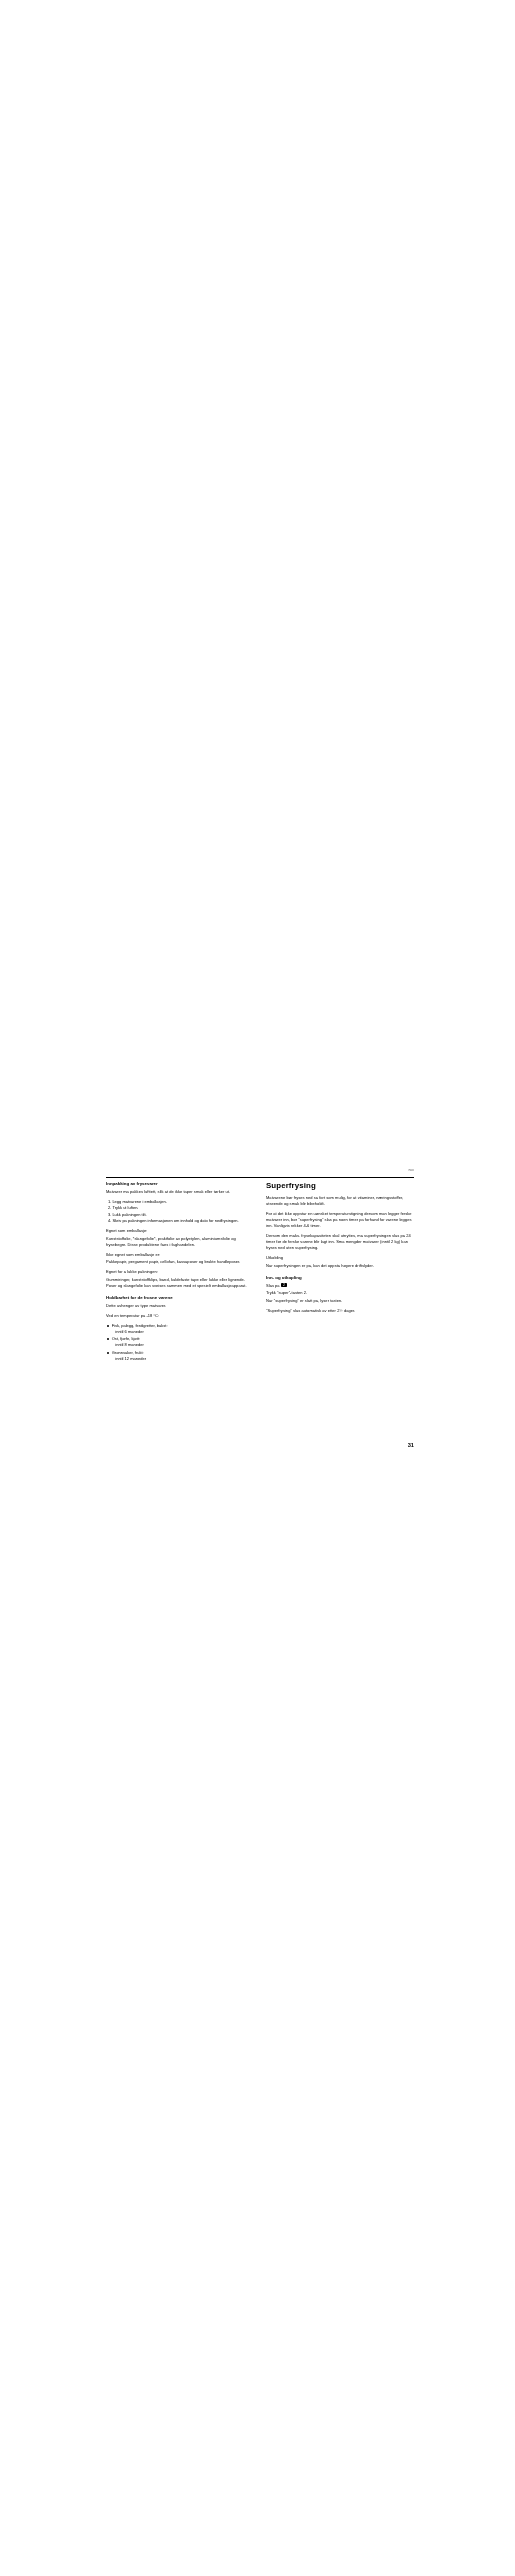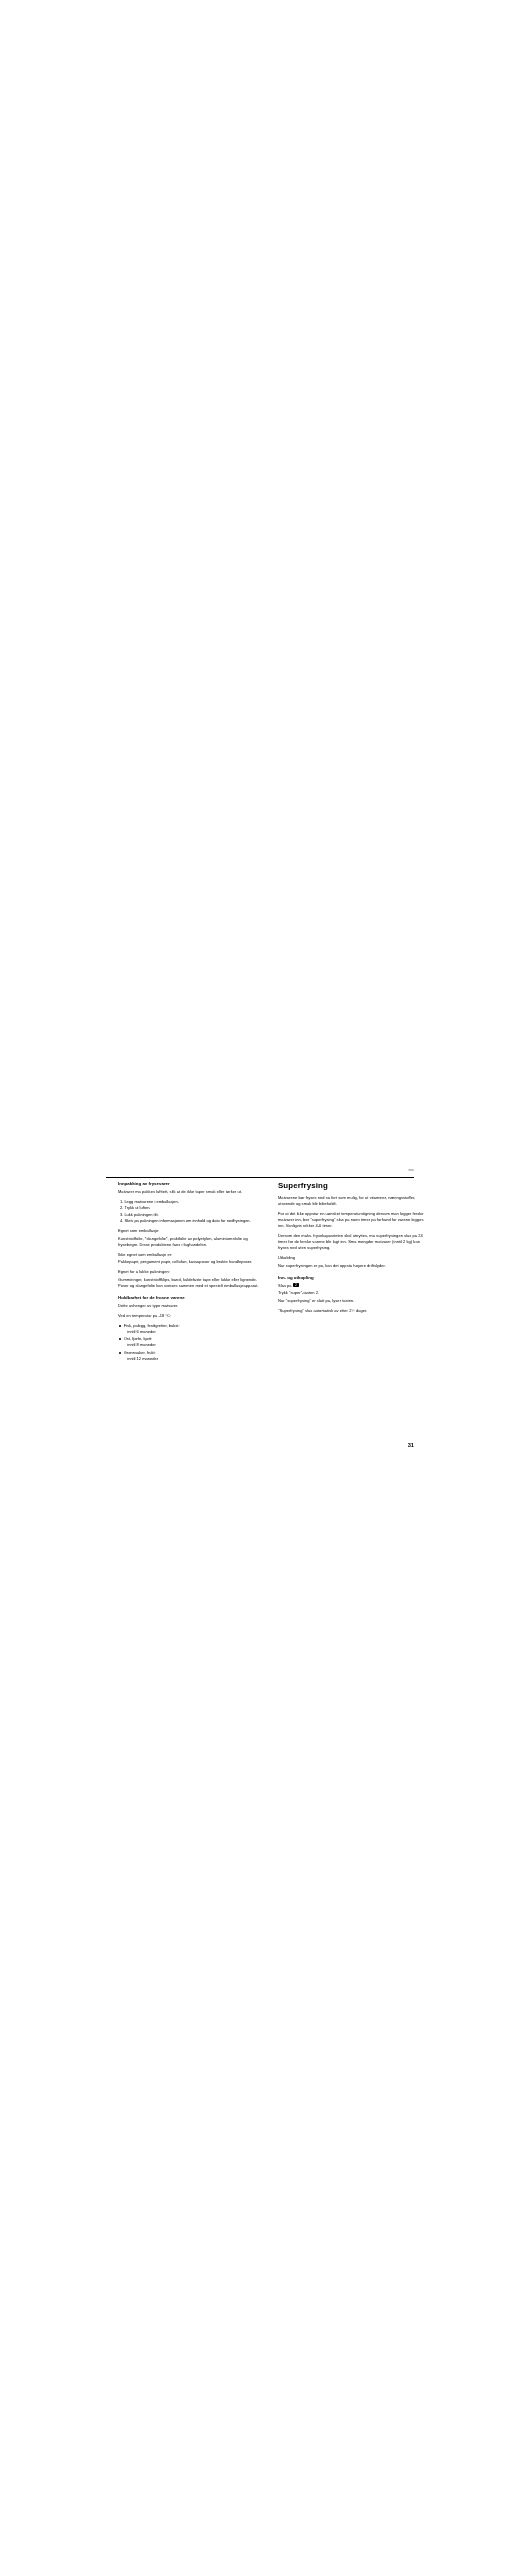--- a/index.html
+++ b/index.html
@@ -48,21 +48,21 @@
     position: absolute;
     left: 0;
     top: 0;
     width: 308px;
     height: 0.7px;
     background: #000000;
   }
 
   .columns {
     position: absolute;
-    left: 12px;
+    left: 0;
     top: 4.3px;
     width: 308px;
     display: flex;
     gap: 13px;
   }
 
   .col {
     width: 147px;
   }
 

